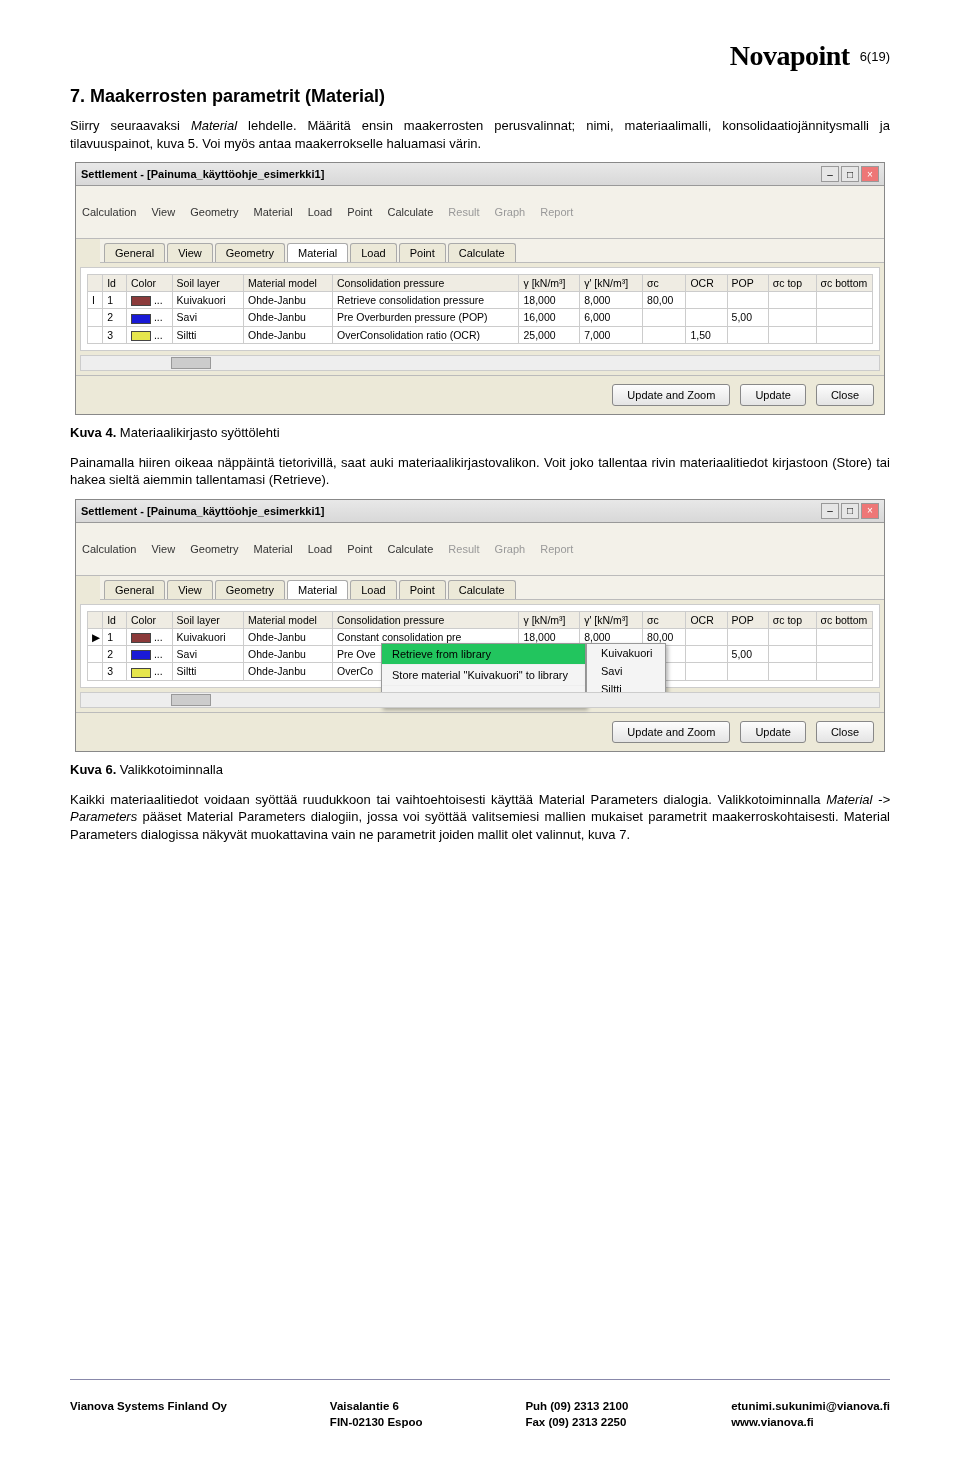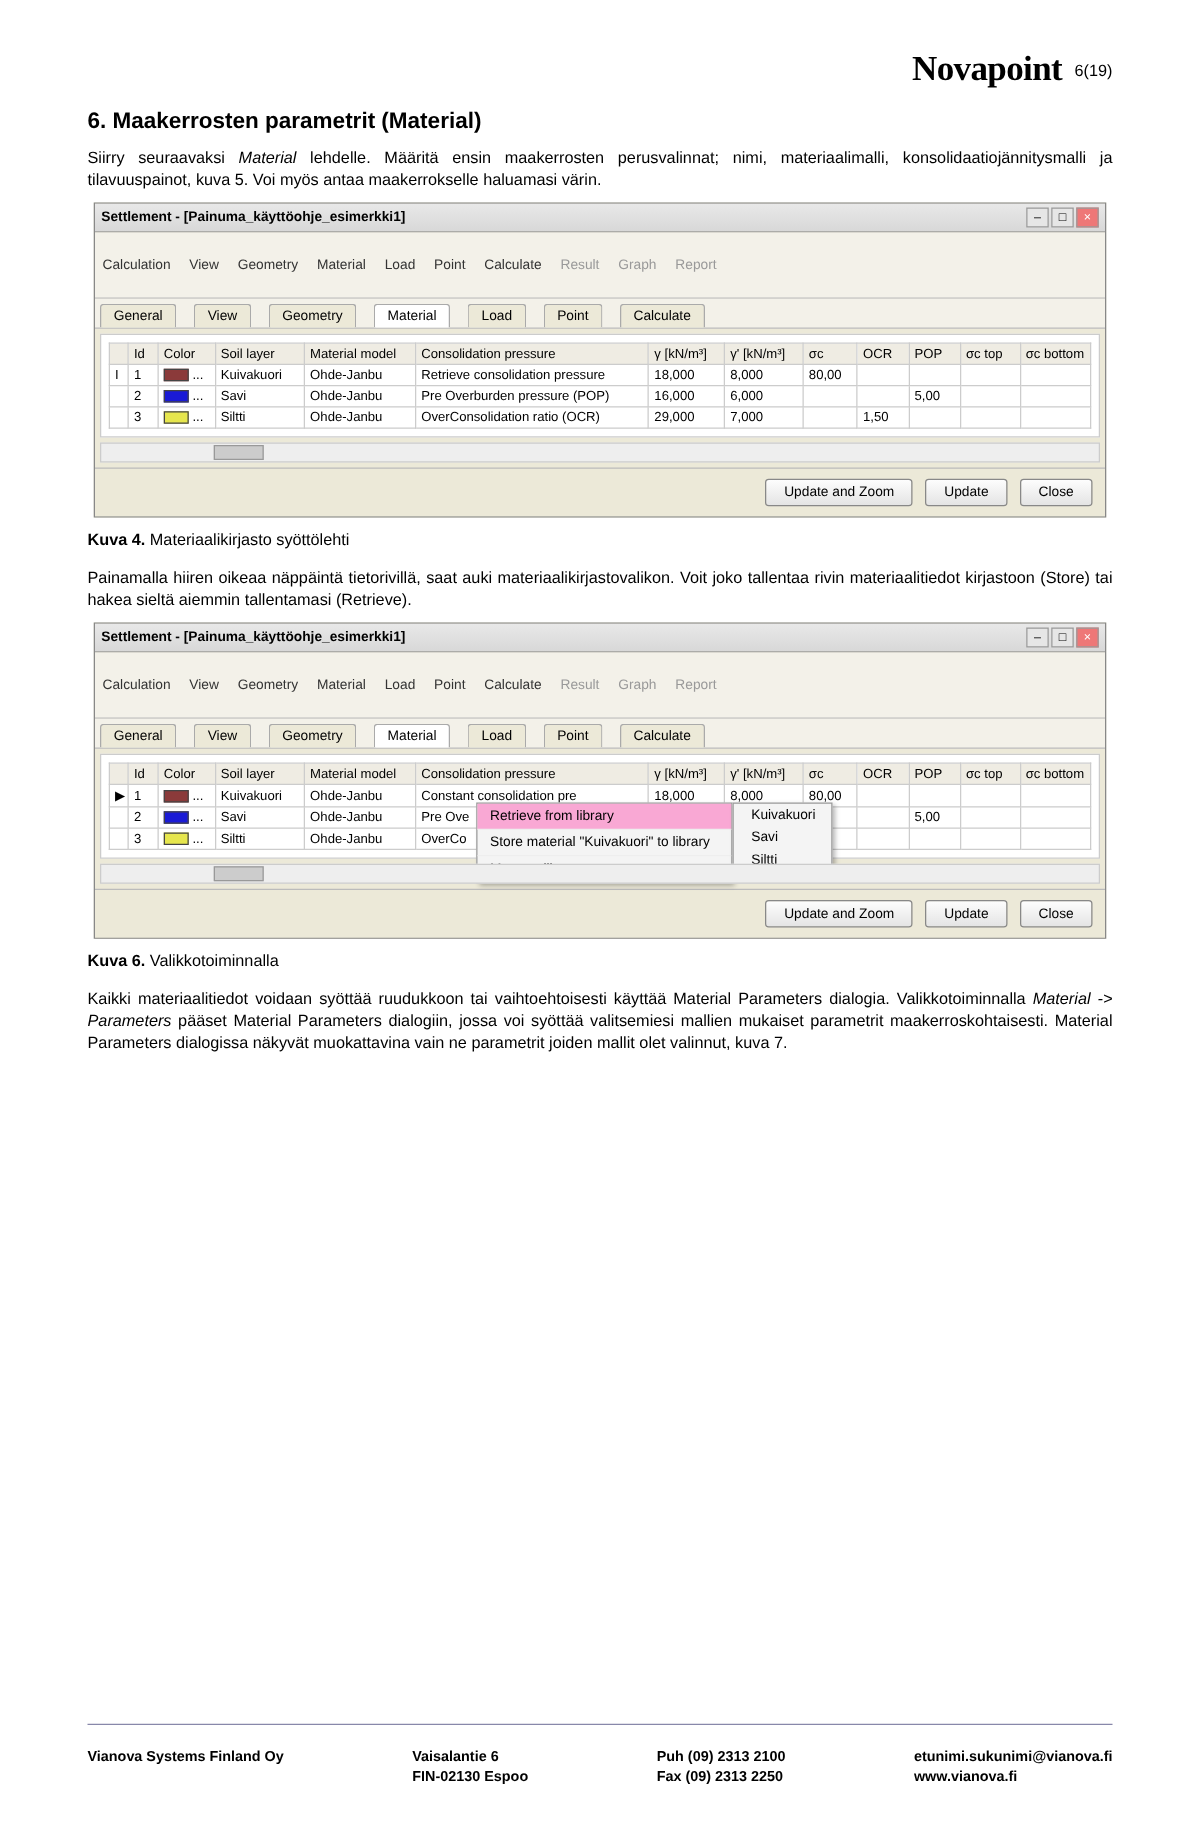--- a/index.html
+++ b/index.html
@@ -36,60 +36,60 @@
     background: linear-gradient(#e8e8e8,#d8d8d8);
     border-bottom:1px solid #999; padding:3px 5px;
   }
   .ss-titlebar .title { font-weight:700; }
   .ss-winbtns { display:flex; gap:2px; }
   .ss-winbtn { width:18px; height:16px; background:#e6e6e6; border:1px solid #999; display:flex; align-items:center; justify-content:center; font-size:10px;}
   .ss-winbtn.close{ background:#e77; color:#fff;}
   .ss-menubar { padding:20px 6px; color:#333; border-bottom:1px solid #bbb; background:#f3f1e9;}
   .ss-menubar span{ margin-right:12px; }
   .ss-menubar span.disabled{ color:#999; }
-  .ss-tabs { display:flex; gap:12px; padding:4px 4px 0 4px; background:#f3f1e9; border-bottom:1px solid #bbb;}
+  .ss-tabs { display:flex; gap:0; padding:4px 4px 0 4px; background:#f3f1e9; border-bottom:1px solid #bbb;margin-left:24px;}
   .ss-tab { padding:3px 10px; border:1px solid #aaa; border-bottom:none; background:#ece9d8; margin-right:2px; border-radius:3px 3px 0 0;}
   .ss-tab.active{ background:#fff; font-weight:400;}
   .ss-table-wrap{ padding:6px; background:#fff; margin:4px; border:1px solid #ccc;}
   table.ss-table{ width:100%; border-collapse:collapse; table-layout:fixed;}
   table.ss-table th, table.ss-table td{
     border:1px solid #ccc; padding:2px 4px; font-size:10.5px; text-align:left;
     white-space:nowrap; overflow:hidden;
   }
   table.ss-table th{ background:#efece3; font-weight:400;}
   .swatch{ display:inline-block; width:20px; height:10px; border:1px solid #444; vertical-align:middle;}
   .row-marker{ width:12px; text-align:center;}
   .ss-hscroll{ height:16px; background:#eee; border:1px solid #ccc; margin:2px 4px 4px 4px; position:relative;}
   .ss-hscroll .thumb{ position:absolute; left:90px; top:1px; height:12px; width:40px; background:#ccc; border:1px solid #999;}
   .ss-footer{ display:flex; justify-content:flex-end; gap:10px; padding:8px 10px; background:#ece9d8; border-top:1px solid #bbb;}
   .ss-btn{ padding:4px 14px; border:1px solid #888; background:linear-gradient(#fdfdfd,#e4e4e4); border-radius:3px; font-size:11px;}
   .ctx-menu{ position:absolute; background:#f4f4f4; border:1px solid #999; box-shadow:2px 2px 4px rgba(0,0,0,.3); font-size:11px;}
   .ctx-menu .mi{ padding:4px 18px 4px 10px; border-bottom:1px solid #eee; white-space:nowrap;}
-  .ctx-menu .mi.hi{ background:#f9a8d4;}
+  .ctx-menu .mi.hi{ background:#22c55e;}
   .ctx-sub{ position:absolute; background:#f4f4f4; border:1px solid #999; box-shadow:2px 2px 4px rgba(0,0,0,.3);}
   .ctx-sub .mi{ padding:3px 14px;}
 
   .hr-footer { position:absolute; bottom:80px; left:70px; right:70px; border-top:1px solid #88a; }
   .page-footer{
     position:absolute; bottom:30px; left:70px; right:70px;
     display:flex; justify-content:space-between; font-size:11.5px; color:#000;
     font-family: Arial, sans-serif;
   }
   .page-footer .col{ line-height:1.4;}
   .page-footer .strong{ font-weight:700;}
 </style>
 </head>
 <body>
 
 <div class="header-row">
   <span class="brand">Novapoint</span>
   <span class="pagecount">6(19)</span>
 </div>
 
-<h2 class="section-heading">6. Maakerrosten parametrit (Material)</h2>
+<h2 class="section-heading">7. Maakerrosten parametrit (Material)</h2>
 
 <p class="body-text">
   <span>Siirry seuraavaksi </span><span class="italic">Material</span><span> lehdelle. Määritä ensin maakerrosten perusvalinnat; nimi, materiaalimalli, konsolidaatiojännitysmalli ja tilavuuspainot, kuva 5. Voi myös antaa maakerrokselle haluamasi värin.</span>
 </p>
 
 <div class="screenshot">
   <div class="ss-titlebar">
     <span class="title">Settlement - [Painuma_käyttöohje_esimerkki1]</span>
     <div class="ss-winbtns">
       <div class="ss-winbtn">–</div>
@@ -183,21 +183,21 @@
             <td></td>
             <td></td>
           </tr>
           <tr>
             <td class="row-marker"></td>
             <td>3</td>
             <td><span class="swatch" style="background:#e6e64d"></span> ...</td>
             <td>Siltti</td>
             <td>Ohde-Janbu</td>
             <td>OverConsolidation ratio (OCR)</td>
-            <td>29,000</td>
+            <td>25,000</td>
             <td>7,000</td>
             <td></td>
             <td>1,50</td>
             <td></td>
             <td></td>
             <td></td>
           </tr>
         </tbody>
     </table>
   </div>

